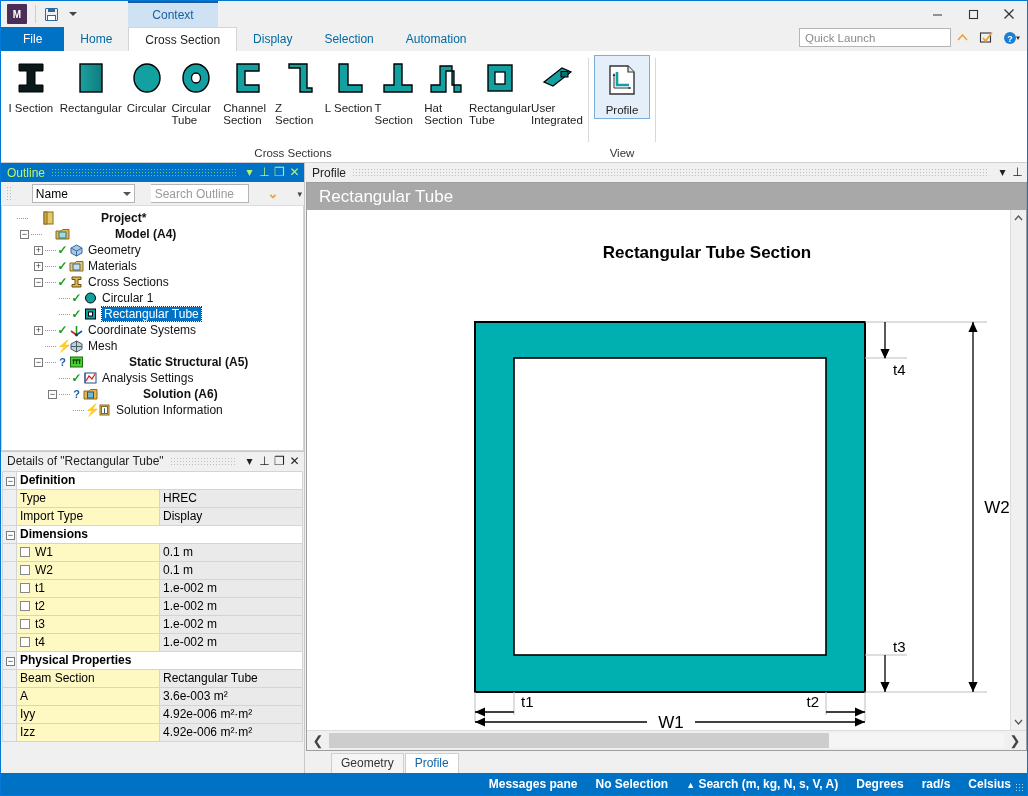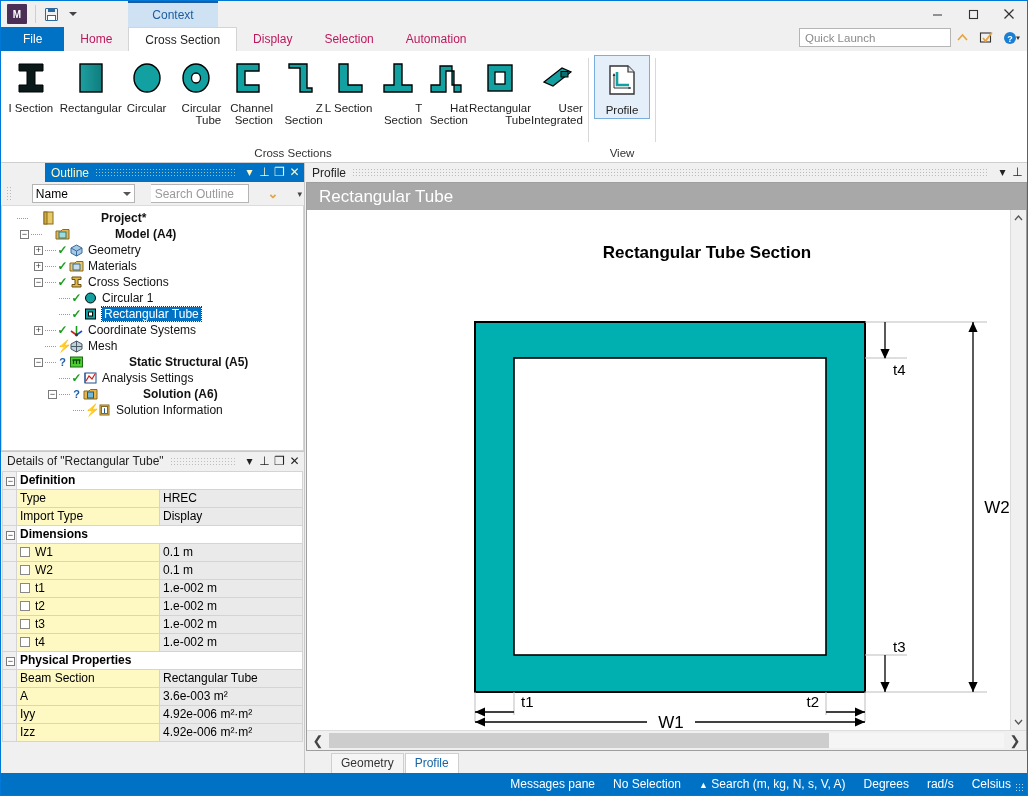--- a/index.html
+++ b/index.html
@@ -101,21 +101,21 @@
     background: #f0f0f0;
     display: flex;
     align-items: stretch;
     position: relative;
     flex: 0 0 24px;
   }
   .tab {
     padding: 0 16px;
     display: flex; align-items: center;
     font-size: 12px;
-    color: #be185d;
+    color: #0369a1;
     cursor: default;
   }
   .tab.file {
     background: #0072c6;
     color: #fff;
     padding: 0 22px;
   }
   .tab.active {
     background: #ffffff;
     border-left: 1px solid #d4d4d4;
@@ -158,21 +158,21 @@
   }
   .rbtn {
     width: 62px;
     display: flex; flex-direction: column; align-items: center;
     padding: 4px 1px 2px 1px;
     cursor: default;
   }
   .rbtn .lbl {
     font-size: 11.5px;
     color: #222;
-    text-align: right;
+    text-align: left;
     line-height: 12px;
     margin-top: 4px;
   }
   .icon-box { height: 40px; display: flex; align-items: center; justify-content: center; }
   .vsep { width: 1px; background: #d8d8d8; margin: 4px 3px 20px 3px; }
   .rbtn.selected-view {
     border: 1px solid #7aaedc;
     background: #e4eff9;
     width: 56px;
   }
@@ -195,21 +195,21 @@
     min-height: 0;
   }
 
   
   .panel-head {
     height: 19px;
     display: flex; align-items: center;
     padding: 0 2px 0 6px;
     font-size: 12px;
   }
-  .panel-head.blue { background: #0072c6; color: #fef9c3; margin-left: 44px; }
+  .panel-head.blue { background: #0072c6; color: #bef264; }
   .ph-title { white-space: nowrap; }
   .ph-dots { flex: 1 1 auto; margin: 0 6px; height: 1px;
     background-image: radial-gradient(currentColor 0.9px, transparent 1px);
     background-size: 3px 3px;
     opacity: .6; align-self: center; height: 9px;
   }
   .ph-btn {
     width: 15px; text-align: center; font-size: 12px; cursor: default;
     line-height: 19px;
   }
@@ -430,20 +430,21 @@
   .statusbar {
     height: 22px;
     background: #0072c6;
     color: #fff;
     display: flex; align-items: center;
     justify-content: flex-end;
     font-size: 12px;
     gap: 18px;
     padding-right: 16px;
     flex: 0 0 22px;
+    font-weight: bold;
   }
   .statusbar .item { cursor: default; white-space: nowrap; }
   .grip-corner {
     position: absolute; right: 2px; bottom: 2px;
     width: 10px; height: 10px;
     background-image: radial-gradient(rgba(255,255,255,.7) 0.9px, transparent 1px);
     background-size: 3px 3px;
   }
   svg { display: block; }
 </style>

